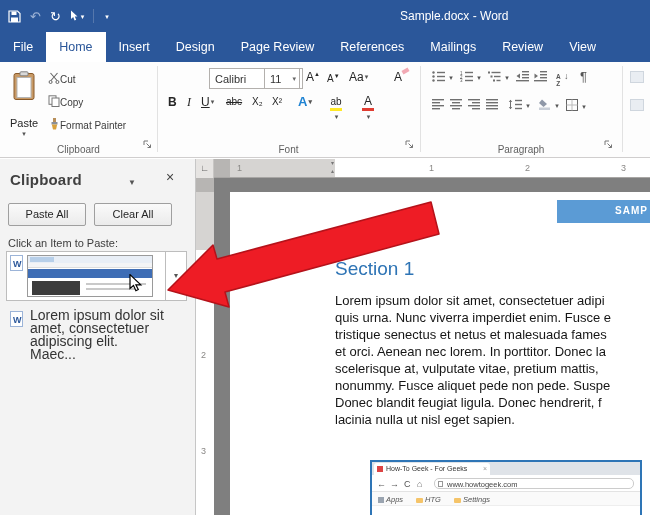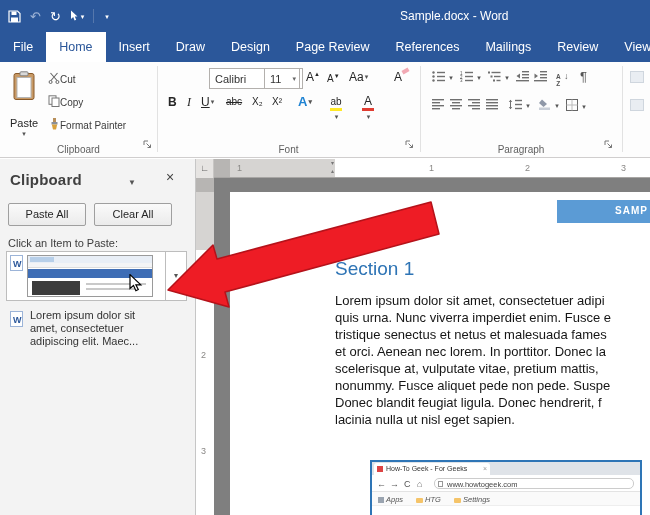--- a/index.html
+++ b/index.html
@@ -53,21 +53,21 @@
   .thumb { position:absolute; left:20px; top:3px; width:126px; height:42px; border:1px solid #9a9a9a; background:#fff; overflow:hidden; }
   .t-tabs { position:absolute; left:0; top:0; width:100%; height:7px; background:#e8eef6; }
   .t-tab { position:absolute; left:2px; top:1px; width:24px; height:5px; background:#b7cfe9; }
   .t-nav { position:absolute; left:0; top:7px; width:100%; height:5px; background:#f3f4f6; border-bottom:1px solid #dcdcdc; }
   .t-band { position:absolute; left:0; top:13px; width:100%; height:9px; background:#3e6db5; }
   .t-dark { position:absolute; left:4px; top:25px; width:48px; height:14px; background:#3c3c3c; }
   .t-line { position:absolute; height:2px; background:#c9c9c9; }
   .item-dd { position:absolute; right:0; top:0; width:21px; height:100%; border-left:1px solid #bdbdbd; background:#fff; text-align:center; }
   .item-dd span { font-size:8px; color:#555; line-height:48px; }
   .clip-item2 { position:absolute; left:6px; top:148px; width:181px; height:52px; }
-  .clip-item2 .txt { position:absolute; left:24px; top:2px; width:134px; font-size:11px; line-height:13px; color:#333; }
+  .clip-item2 .txt { position:absolute; left:24px; top:2px; width:134px; font-size:14px; line-height:13px; color:#333; }
 
   
   .hruler { position:absolute; left:196px; top:159px; width:454px; height:19px; background:#b7b5b3; border-bottom:1px solid #a8a6a4; }
   .hseg-margin { position:absolute; left:34px; top:0; width:105px; height:100%; background:#d6d4d2; }
   .hseg-type { position:absolute; left:139px; top:0; width:315px; height:100%; background:#fff; }
   .rnum { position:absolute; top:4px; font-size:9px; color:#8a8886; }
   .corner { position:absolute; left:0; top:0; width:18px; height:19px; background:#e6e4e2; border-right:1px solid #c8c6c4; font-size:9px; color:#666; text-align:center; line-height:18px; }
   .indent-mark { position:absolute; font-size:6px; color:#777; }
   .vruler { position:absolute; left:196px; top:178px; width:18px; height:337px; background:#b7b5b3; }
   .vseg-margin { position:absolute; left:0; top:14px; width:100%; height:58px; background:#d6d4d2; }
@@ -130,21 +130,20 @@
           <span class="chev-s">▾</span>
         </span>
     </div>
     <div class="win-title">Sample.docx - Word</div>
   </div>
 
   <div class="tabrow">
     <div class="tab">File</div>
     <div class="tab active">Home</div>
     <div class="tab">Insert</div>
-    <div class="tab">Draw</div>
     <div class="tab">Design</div>
     <div class="tab">Page Review</div>
     <div class="tab">References</div>
     <div class="tab">Mailings</div>
     <div class="tab">Review</div>
     <div class="tab">View</div>
   </div>
 
   <div class="ribbon">
 

